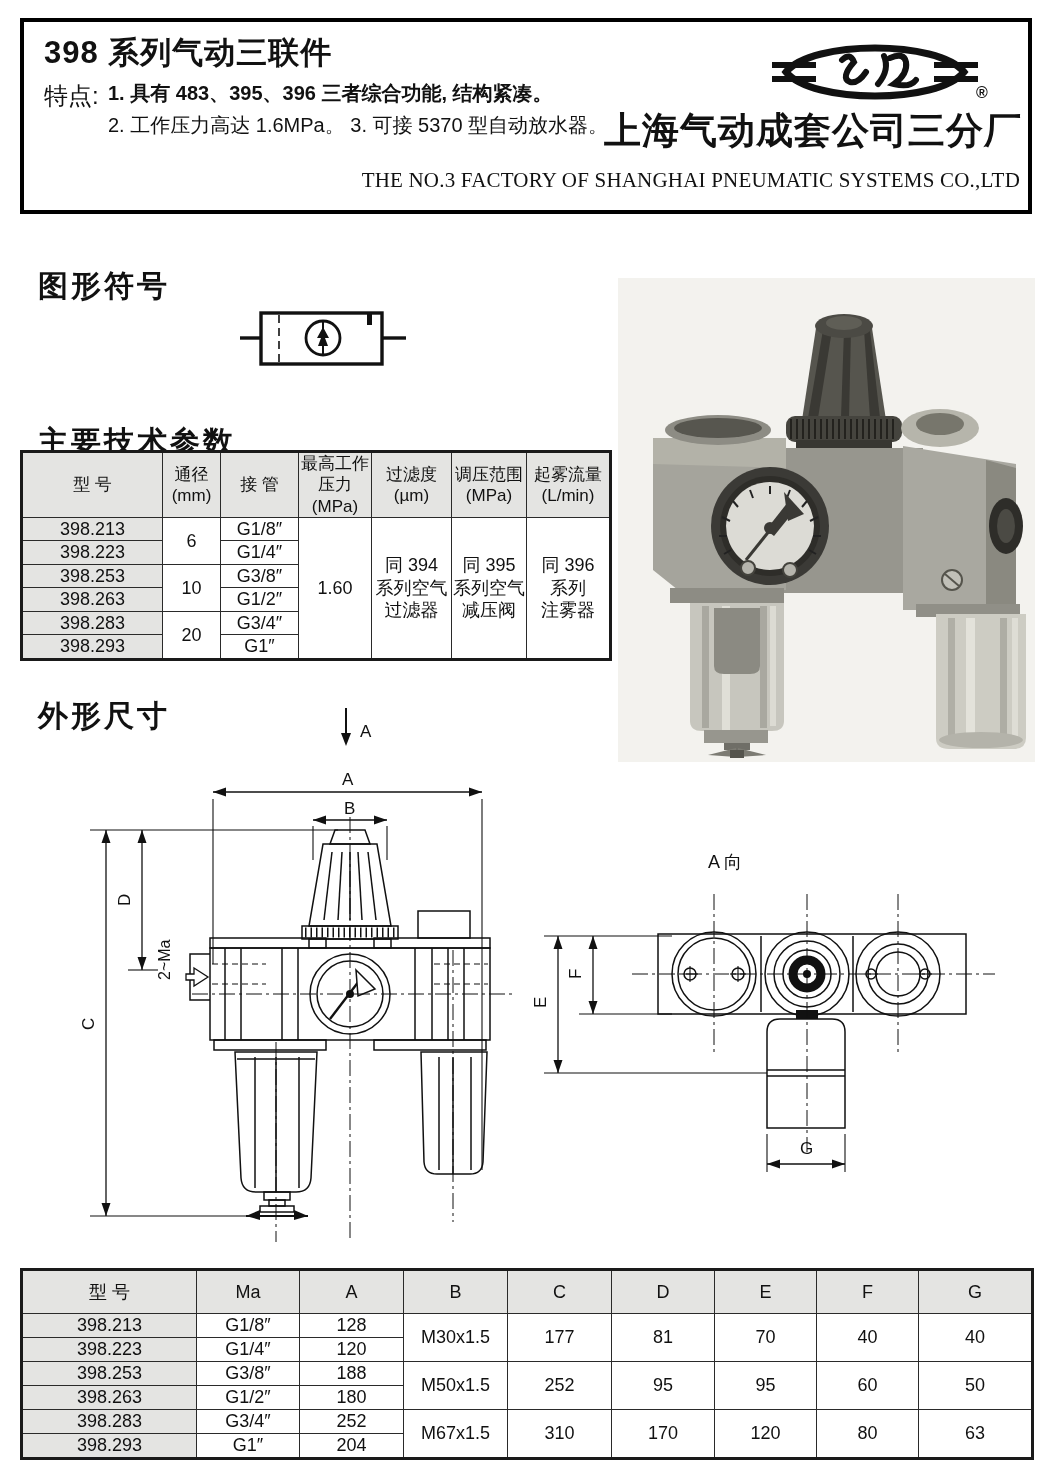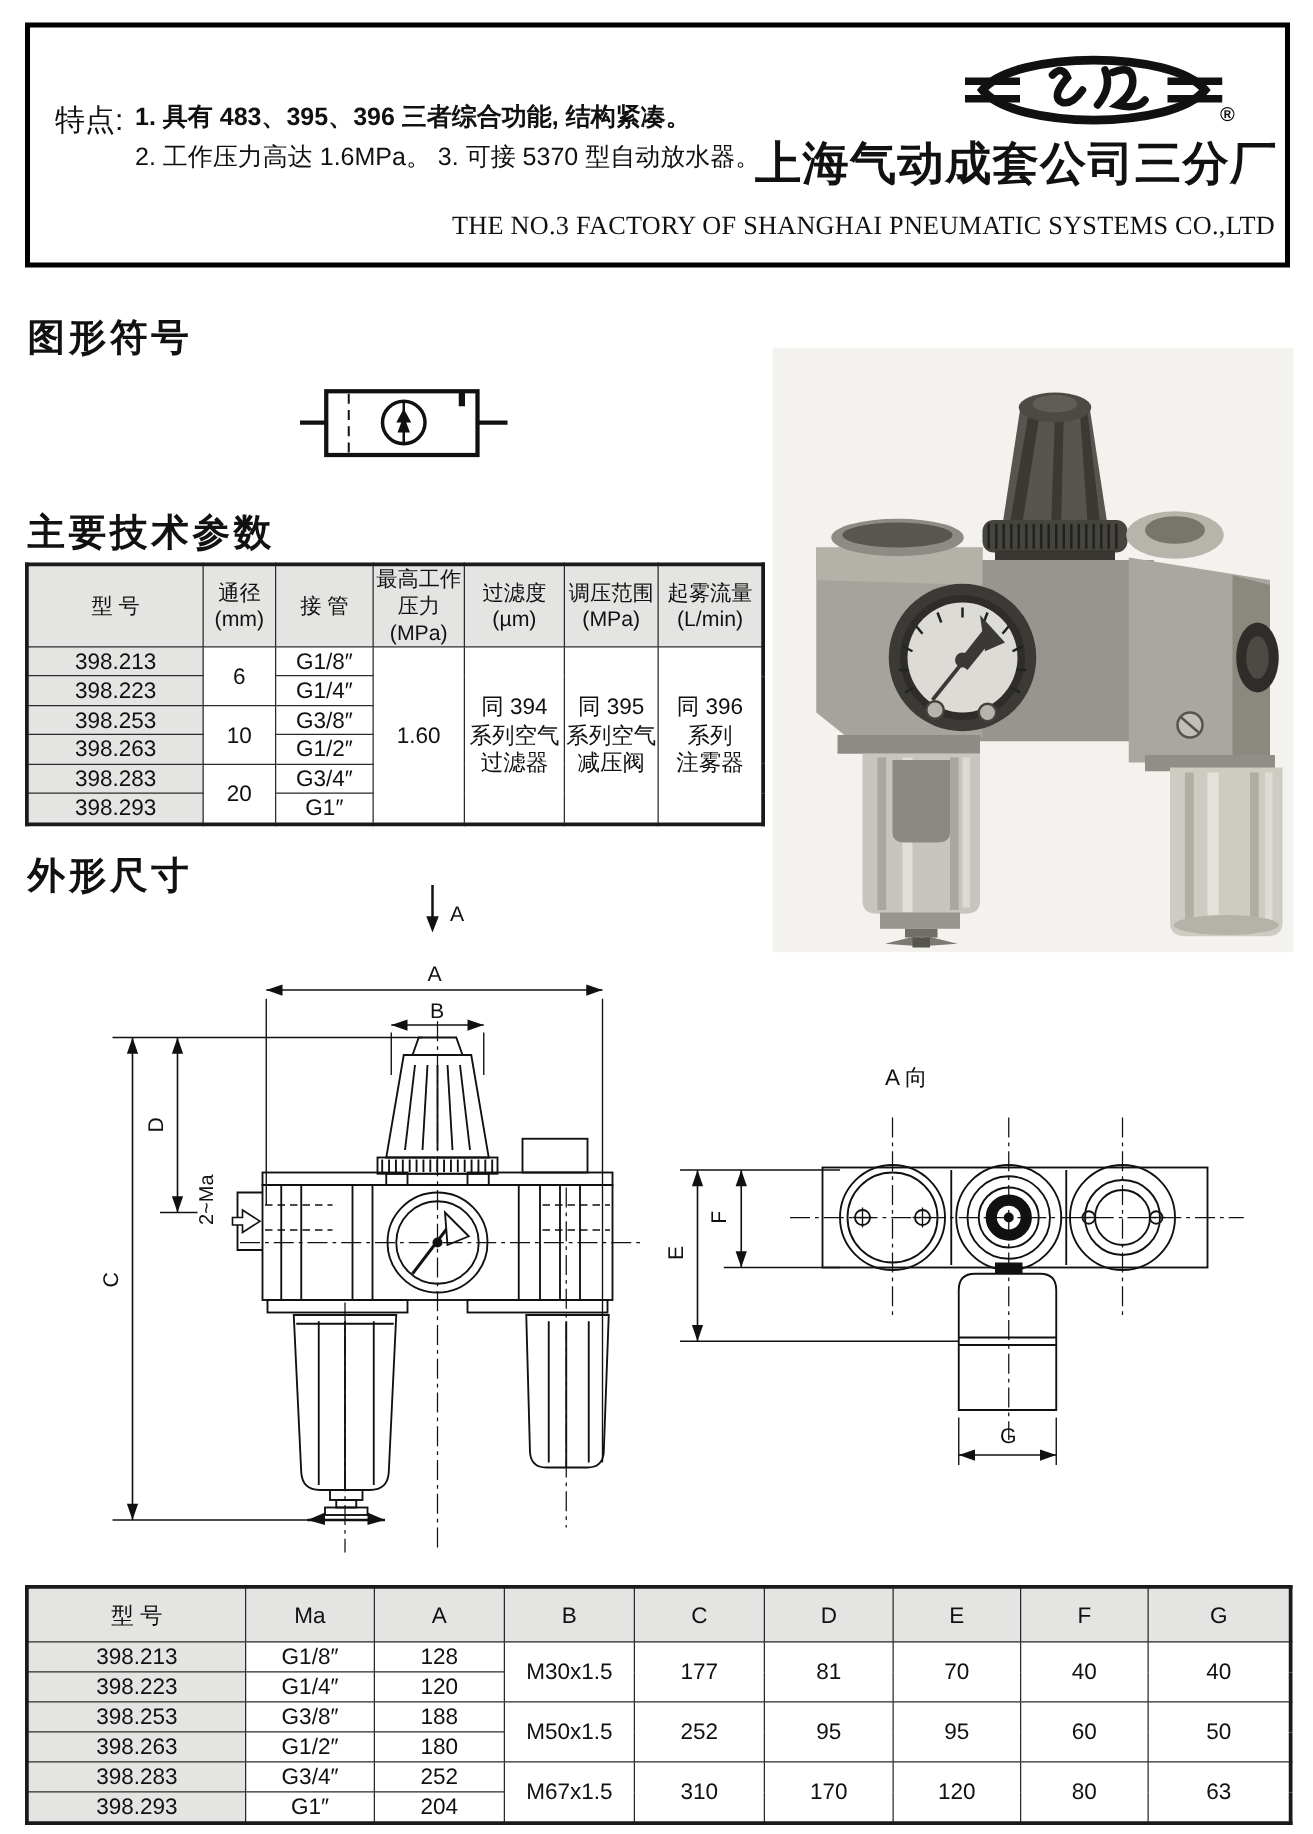--- a/index.html
+++ b/index.html
@@ -16,21 +16,21 @@
   .doc-title{left:20px;top:10px;font-size:31px;font-weight:bold;letter-spacing:1px}
   .feat-label{left:20px;top:58px;font-size:24px;font-weight:normal}
   .feat-line1{left:84px;top:58px;font-size:20px;font-weight:bold}
   .feat-line2{left:84px;top:90px;font-size:20px;font-weight:normal}
   .reg-mark{left:952px;top:62px;font-size:16px;font-weight:bold}
   .company-cn{right:6px;top:84px;font-size:37px;font-weight:bold;letter-spacing:1px;
     font-family:"Liberation Serif","DejaVu Serif",serif}
   .company-en{right:8px;top:146px;font-size:21px;font-weight:normal;letter-spacing:.2px;
     font-family:"Liberation Serif","DejaVu Serif",serif}
 
-  h2.sec{position:absolute;margin:0;font-size:30px;font-weight:bold;letter-spacing:3px}
+  h2.sec{position:absolute;margin:16px;font-size:30px;font-weight:bold;letter-spacing:3px}
 
   
   table.t{border-collapse:collapse;table-layout:fixed;position:absolute;background:#fff}
   table.t td{border:1.6px solid #2a2a2a;text-align:center;vertical-align:middle;
     padding:0;line-height:1.25}
   table.t{border:3px solid #1a1a1a}
   .gray{background:#e4e4e2}
   .params{left:20px;top:450px;width:589px;font-size:18px}
   .params tr.hdr{height:58px}
   .params tr.row{height:23px}
@@ -40,20 +40,21 @@
   .dims tr.row{height:24px}
 
   svg text{font-family:"Liberation Sans","DejaVu Sans",sans-serif;font-size:17px;fill:#111}
   svg text.small{font-size:16px}
   svg text.view{font-size:18px}
 </style>
 </head>
 <body>
 
 <div class="abs header-box">
+  <div class="abs doc-title">398 系列气动三联件</div>
   <div class="abs feat-label">特点:</div>
   <div class="abs feat-line1">1. 具有 483、395、396 三者综合功能, 结构紧凑。</div>
   <div class="abs feat-line2">2. 工作压力高达 1.6MPa。 3. 可接 5370 型自动放水器。</div>
 
   <svg class="abs" style="left:748px;top:8px" width="206" height="84" viewBox="0 0 206 84">
     <g stroke="#111" fill="none">
       <path d="M14,42 C40,10 166,10 192,42 C166,74 40,74 14,42 Z" stroke-width="7"></path>
       <rect x="0" y="32" width="44" height="6" fill="#111" stroke="none"></rect>
       <rect x="0" y="46" width="44" height="6" fill="#111" stroke="none"></rect>
       <rect x="162" y="32" width="44" height="6" fill="#111" stroke="none"></rect>

